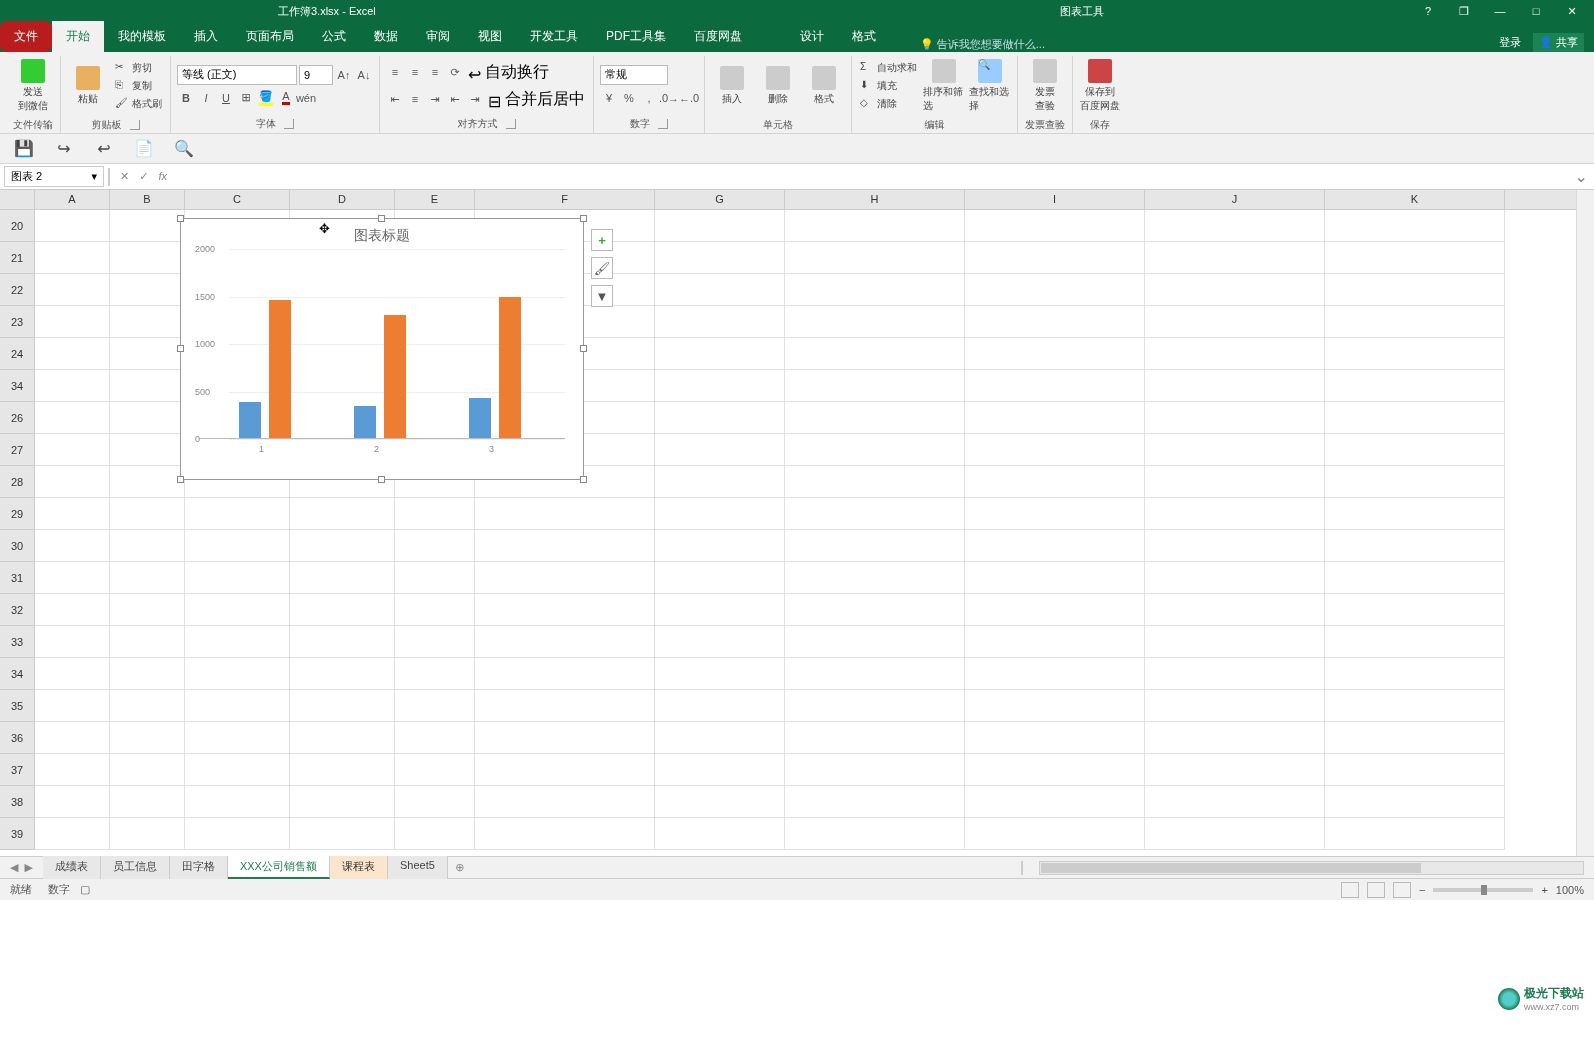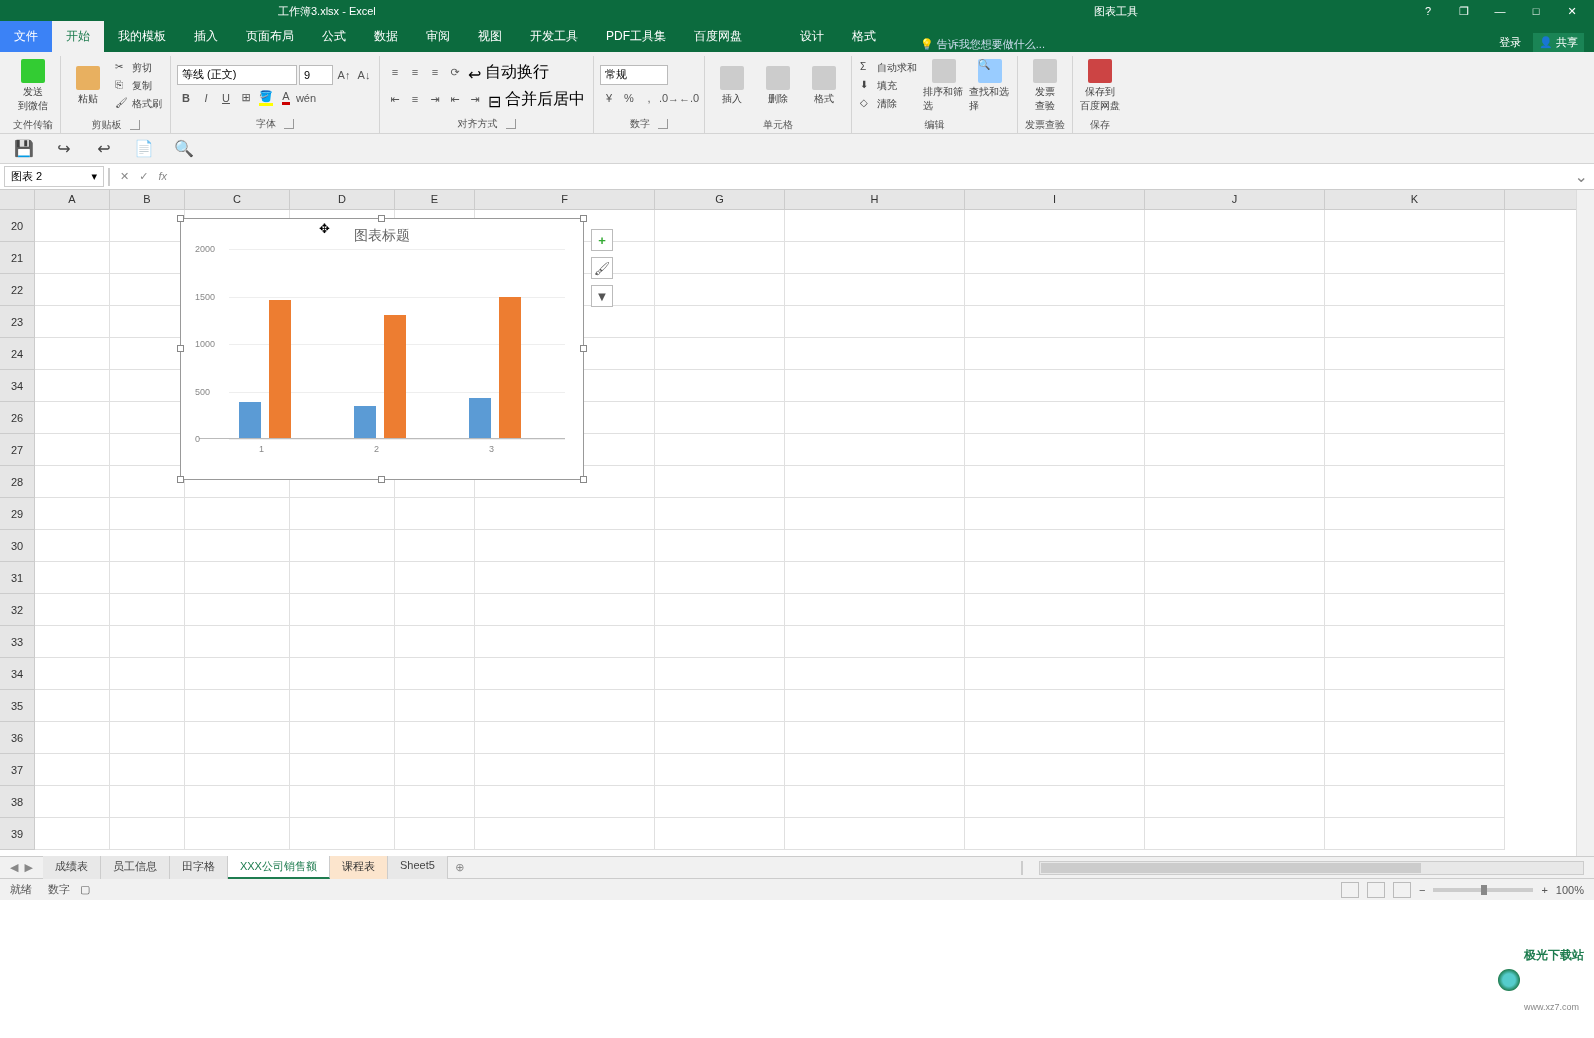--- a/index.html
+++ b/index.html
@@ -10,21 +10,21 @@
 .title-left { width: 278px; }
 .title-center { flex: 1; display: flex; }
 .title-tools { margin-left: 400px; padding: 0 20px; background: #0c6b3e; }
 .title-right { display: flex; gap: 16px; padding-right: 12px; }
 .win-btn { width: 20px; height: 16px; display: flex; align-items: center; justify-content: center; cursor: pointer; }
 
 
 .menu-bar { background: #0c6b3e; height: 30px; display: flex; align-items: flex-end; color: #fff; font-size: 12px; }
 .menu-tab { padding: 7px 14px; cursor: pointer; }
 .menu-tab.active { background: #f1f1f1; color: #1e7c4f; }
-.menu-tab.file { background: #3b82f6; }
+.menu-tab.file { background: #b91c1c; border-radius: 7px; }
 .menu-right { margin-left: auto; display: flex; align-items: center; padding-right: 10px; gap: 12px; font-size: 11px; }
 .tell-me { color: #cde; font-size: 11px; margin-left: 30px; }
 
 
 .ribbon { background: #f1f1f1; height: 82px; border-bottom: 1px solid #d4d4d4; display: flex; padding: 4px 6px 0; }
 .ribbon-group { border-right: 1px solid #d4d4d4; padding: 0 6px; display: flex; flex-direction: column; }
 .ribbon-group-content { flex: 1; display: flex; align-items: center; gap: 4px; }
 .ribbon-group-label { font-size: 10px; color: #555; text-align: center; padding: 2px 0; display: flex; justify-content: center; align-items: center; gap: 4px; }
 .ribbon-btn-big { display: flex; flex-direction: column; align-items: center; justify-content: center; width: 42px; height: 60px; font-size: 10px; color: #444; cursor: pointer; }
 .ribbon-icon { width: 24px; height: 24px; background: #ccc; border-radius: 2px; margin-bottom: 2px; }
@@ -96,30 +96,30 @@
 
 .status-bar { height: 22px; background: #f1f1f1; border-top: 1px solid #ccc; display: flex; align-items: center; font-size: 11px; color: #555; padding: 0 10px; }
 .status-right { margin-left: auto; display: flex; align-items: center; gap: 8px; }
 .zoom-slider { width: 100px; height: 4px; background: #ccc; position: relative; }
 .zoom-thumb { position: absolute; left: 48px; top: -3px; width: 6px; height: 10px; background: #888; }
 .view-btn { width: 18px; height: 16px; border: 1px solid #bbb; cursor: pointer; }
 
 
 .watermark { position: absolute; right: 10px; bottom: 26px; font-size: 12px; color: #1e7c4f; display: flex; align-items: center; gap: 4px; }
 .wm-logo { width: 22px; height: 22px; border-radius: 50%; background: radial-gradient(circle, #5cc 40%, #1e7c4f 70%); }
-.wm-sub { font-size: 9px; color: #888; margin-top: 38px; }
+.wm-sub { font-size: 9px; color: #888; }
 </style>
 </head>
 <body>
 
 <div class="title-bar">
   <div class="title-left"></div>
   <div class="title-center">
     <span>工作簿3.xlsx - Excel</span>
-    <span class="title-tools" style="position:absolute; left:674px;">图表工具</span>
+    <span class="title-tools" style="position:absolute; left:640px;">图表工具</span>
   </div>
   <div class="title-right">
     <span class="win-btn">?</span>
     <span class="win-btn">❐</span>
     <span class="win-btn">—</span>
     <span class="win-btn">□</span>
     <span class="win-btn">✕</span>
   </div>
 </div>
 

